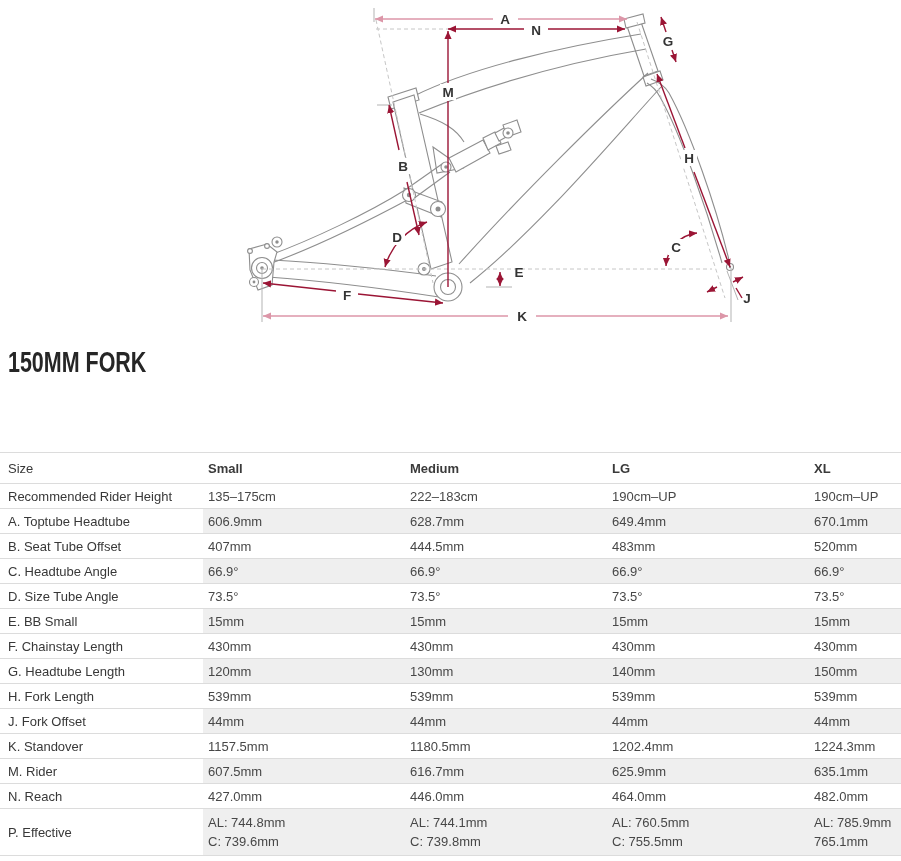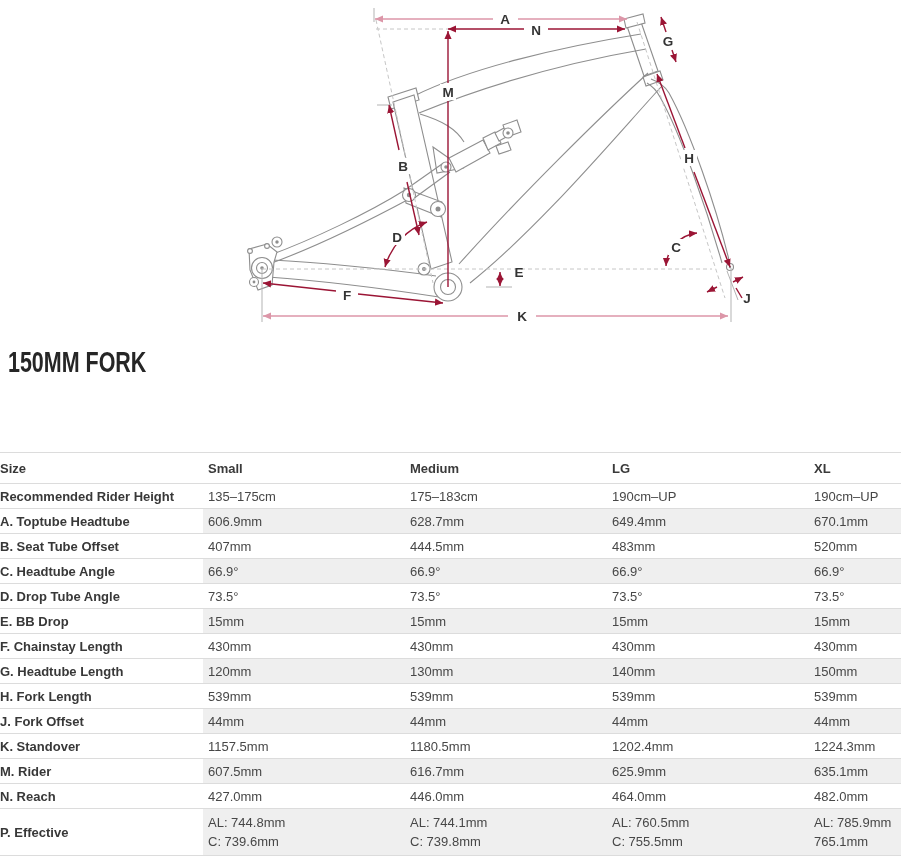--- a/index.html
+++ b/index.html
@@ -15,21 +15,21 @@
     font-size:29px;font-weight:bold;color:#262626;letter-spacing:0px;
     transform:scaleX(0.74);transform-origin:left center;white-space:nowrap;}
 
   
   #table-wrap{position:absolute;left:0;top:452px;width:901px;overflow:hidden;}
   table.geo{border-collapse:collapse;table-layout:fixed;width:1010px;font-size:13px;}
   table.geo th,table.geo td{border-top:1px solid #dcdcdc;border-bottom:1px solid #dcdcdc;
     text-align:left;vertical-align:middle;padding:0;}
   table.geo thead th{height:30px;font-weight:bold;color:#3a3a3a;}
   table.geo tbody td{height:24px;color:#474747;}
-  table.geo .c0{font-weight:bold;color:#383838;}
+  table.geo .c0{padding-left:8px;font-weight:normal;color:#383838;}
   table.geo td:not(.c0),table.geo th:not(.c0){padding-left:5px;}
   table.geo tbody tr:nth-child(even) td:not(.c0){background:#efefef;}
   table.geo td .ln{line-height:19px;}
   table.geo tr.tall td{height:42px;padding-top:2px;padding-bottom:2px;}
 </style>
 </head>
 <body>
 
 <svg id="diagram" viewBox="0 0 901 340" xmlns="http://www.w3.org/2000/svg">
   <defs>
@@ -215,21 +215,21 @@
           <th>Small</th>
           <th>Medium</th>
           <th>LG</th>
           <th>XL</th>
         </tr>
     </thead>
     <tbody>
         <tr>
           <td class="c0">Recommended Rider Height</td>
           <td>135–175cm</td>
-          <td>175–183cm</td>
+          <td>222–183cm</td>
           <td>190cm–UP</td>
           <td>190cm–UP</td>
         </tr>
         <tr>
           <td class="c0">A. Toptube Headtube</td>
           <td>606.9mm</td>
           <td>628.7mm</td>
           <td>649.4mm</td>
           <td>670.1mm</td>
         </tr>
@@ -241,28 +241,28 @@
           <td>520mm</td>
         </tr>
         <tr>
           <td class="c0">C. Headtube Angle</td>
           <td>66.9°</td>
           <td>66.9°</td>
           <td>66.9°</td>
           <td>66.9°</td>
         </tr>
         <tr>
-          <td class="c0">D. Drop Tube Angle</td>
+          <td class="c0">D. Size Tube Angle</td>
           <td>73.5°</td>
           <td>73.5°</td>
           <td>73.5°</td>
           <td>73.5°</td>
         </tr>
         <tr>
-          <td class="c0">E. BB Drop</td>
+          <td class="c0">E. BB Small</td>
           <td>15mm</td>
           <td>15mm</td>
           <td>15mm</td>
           <td>15mm</td>
         </tr>
         <tr>
           <td class="c0">F. Chainstay Length</td>
           <td>430mm</td>
           <td>430mm</td>
           <td>430mm</td>

